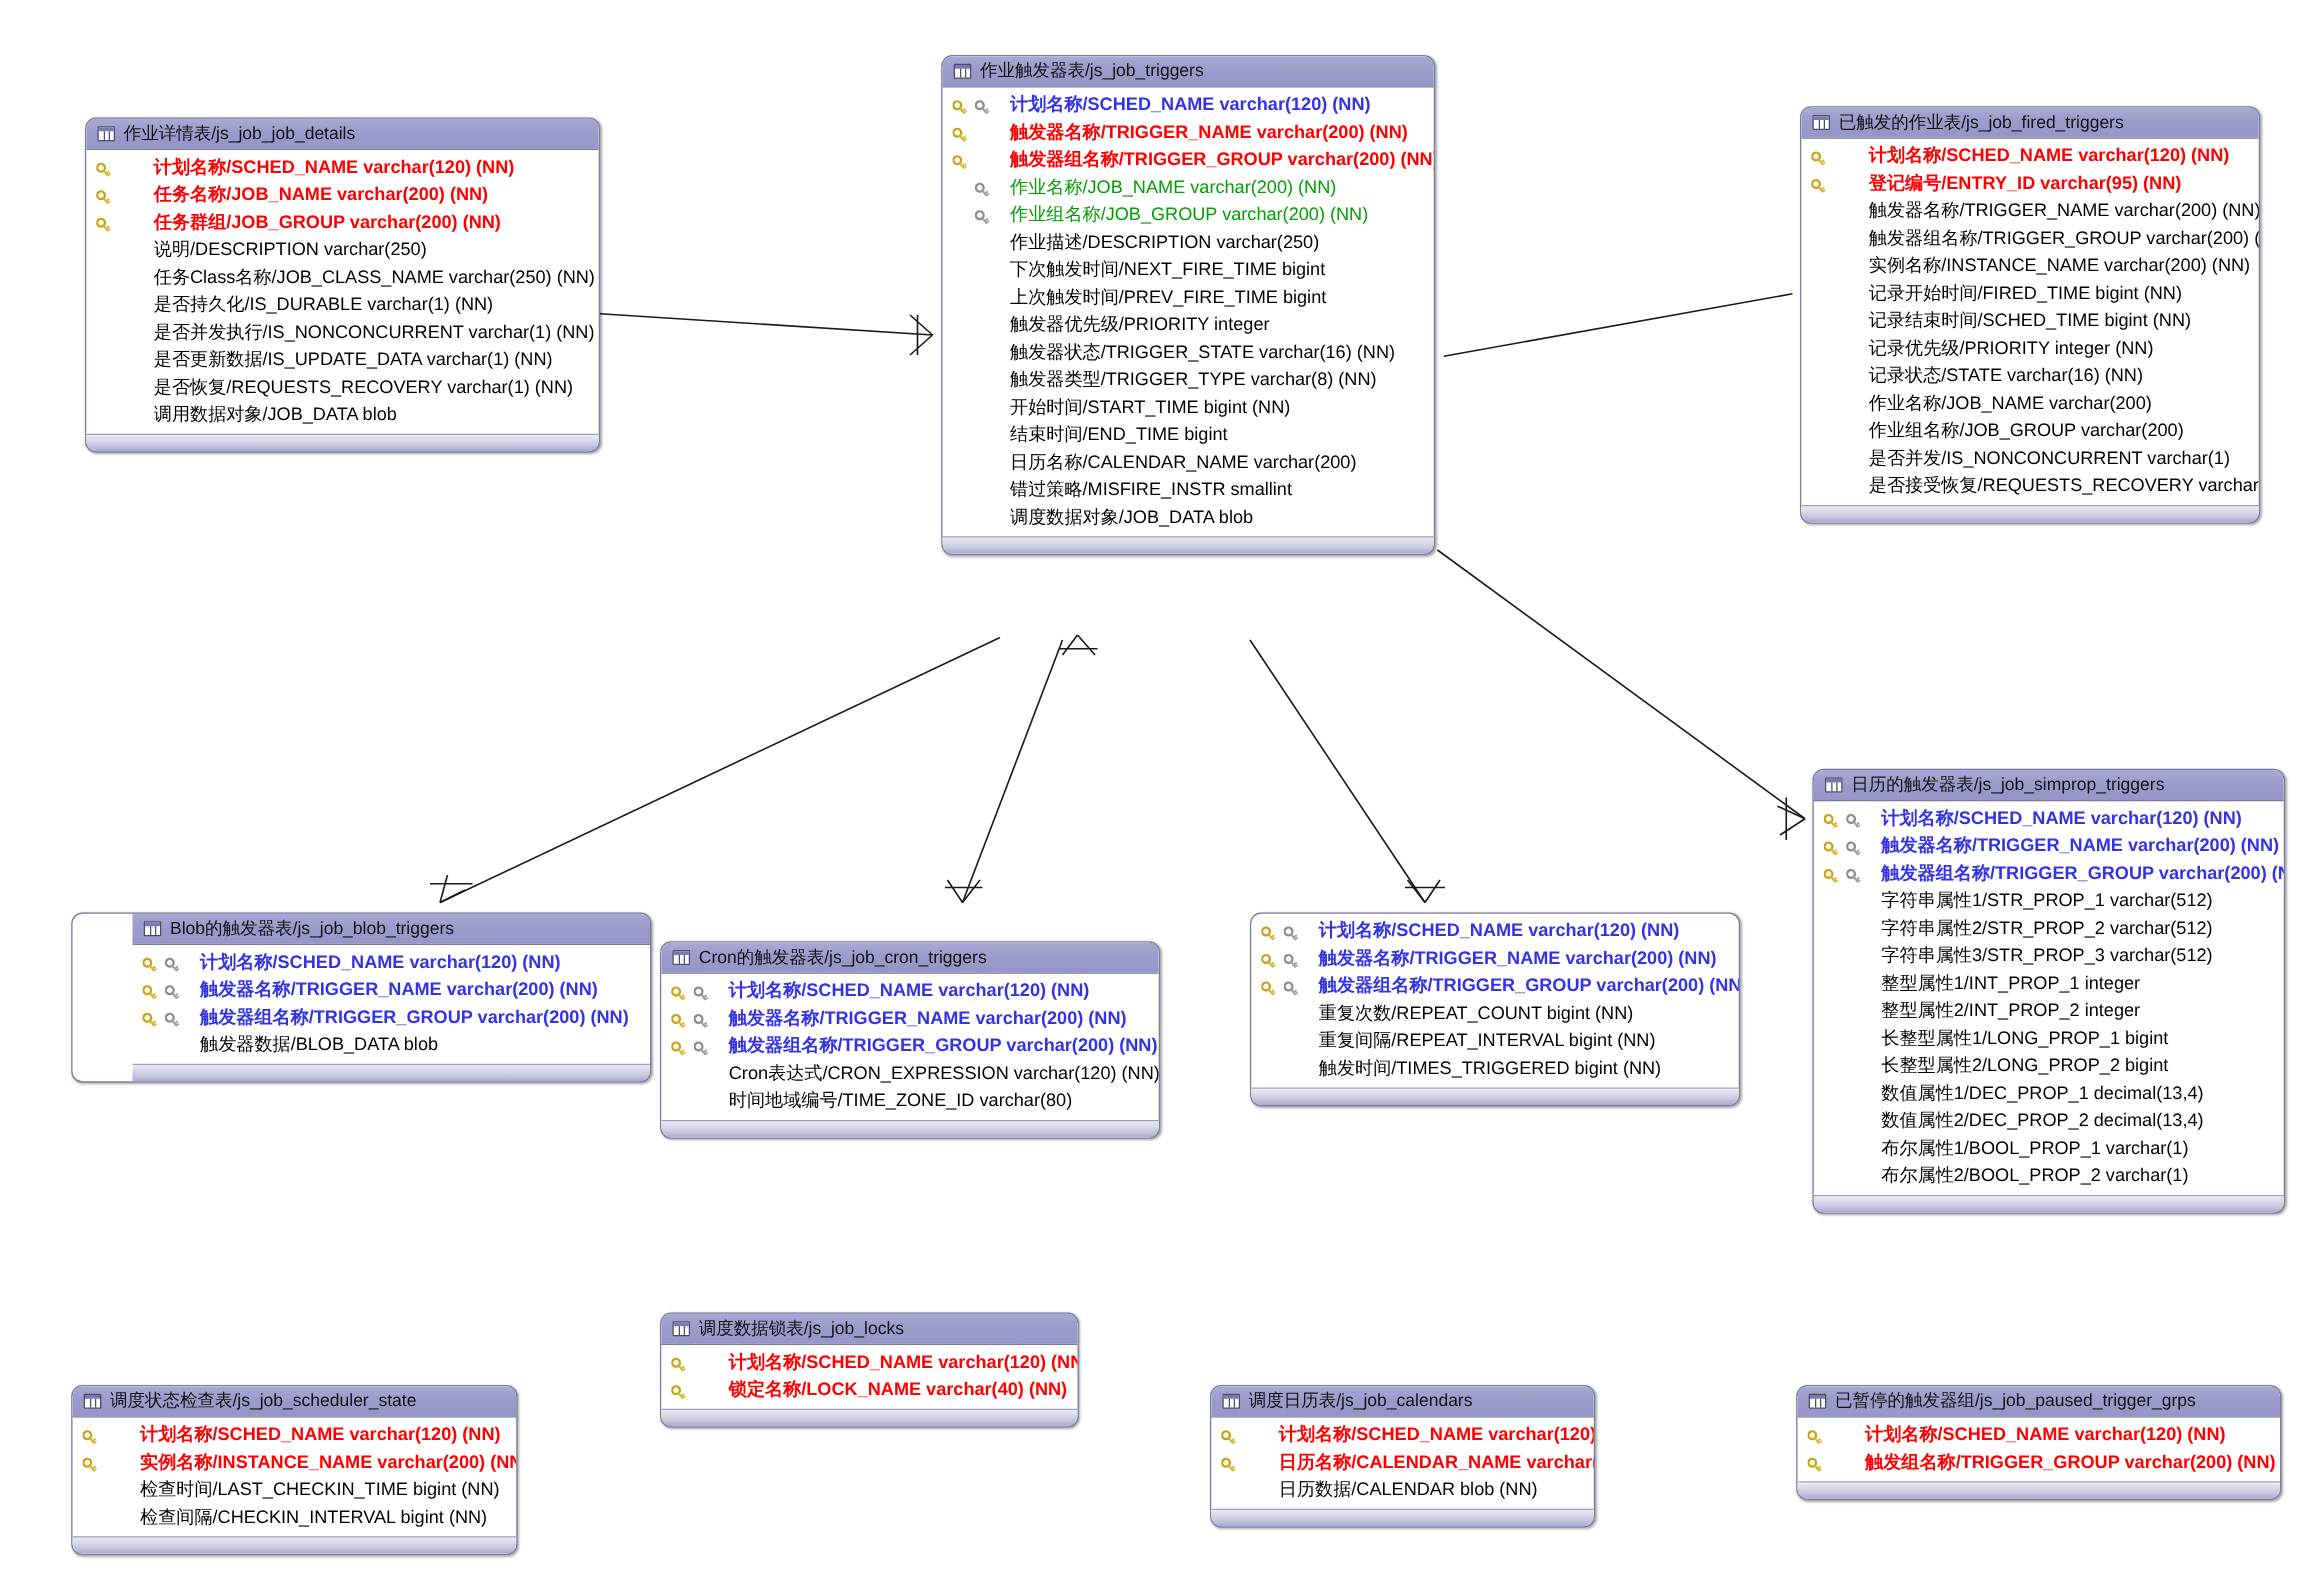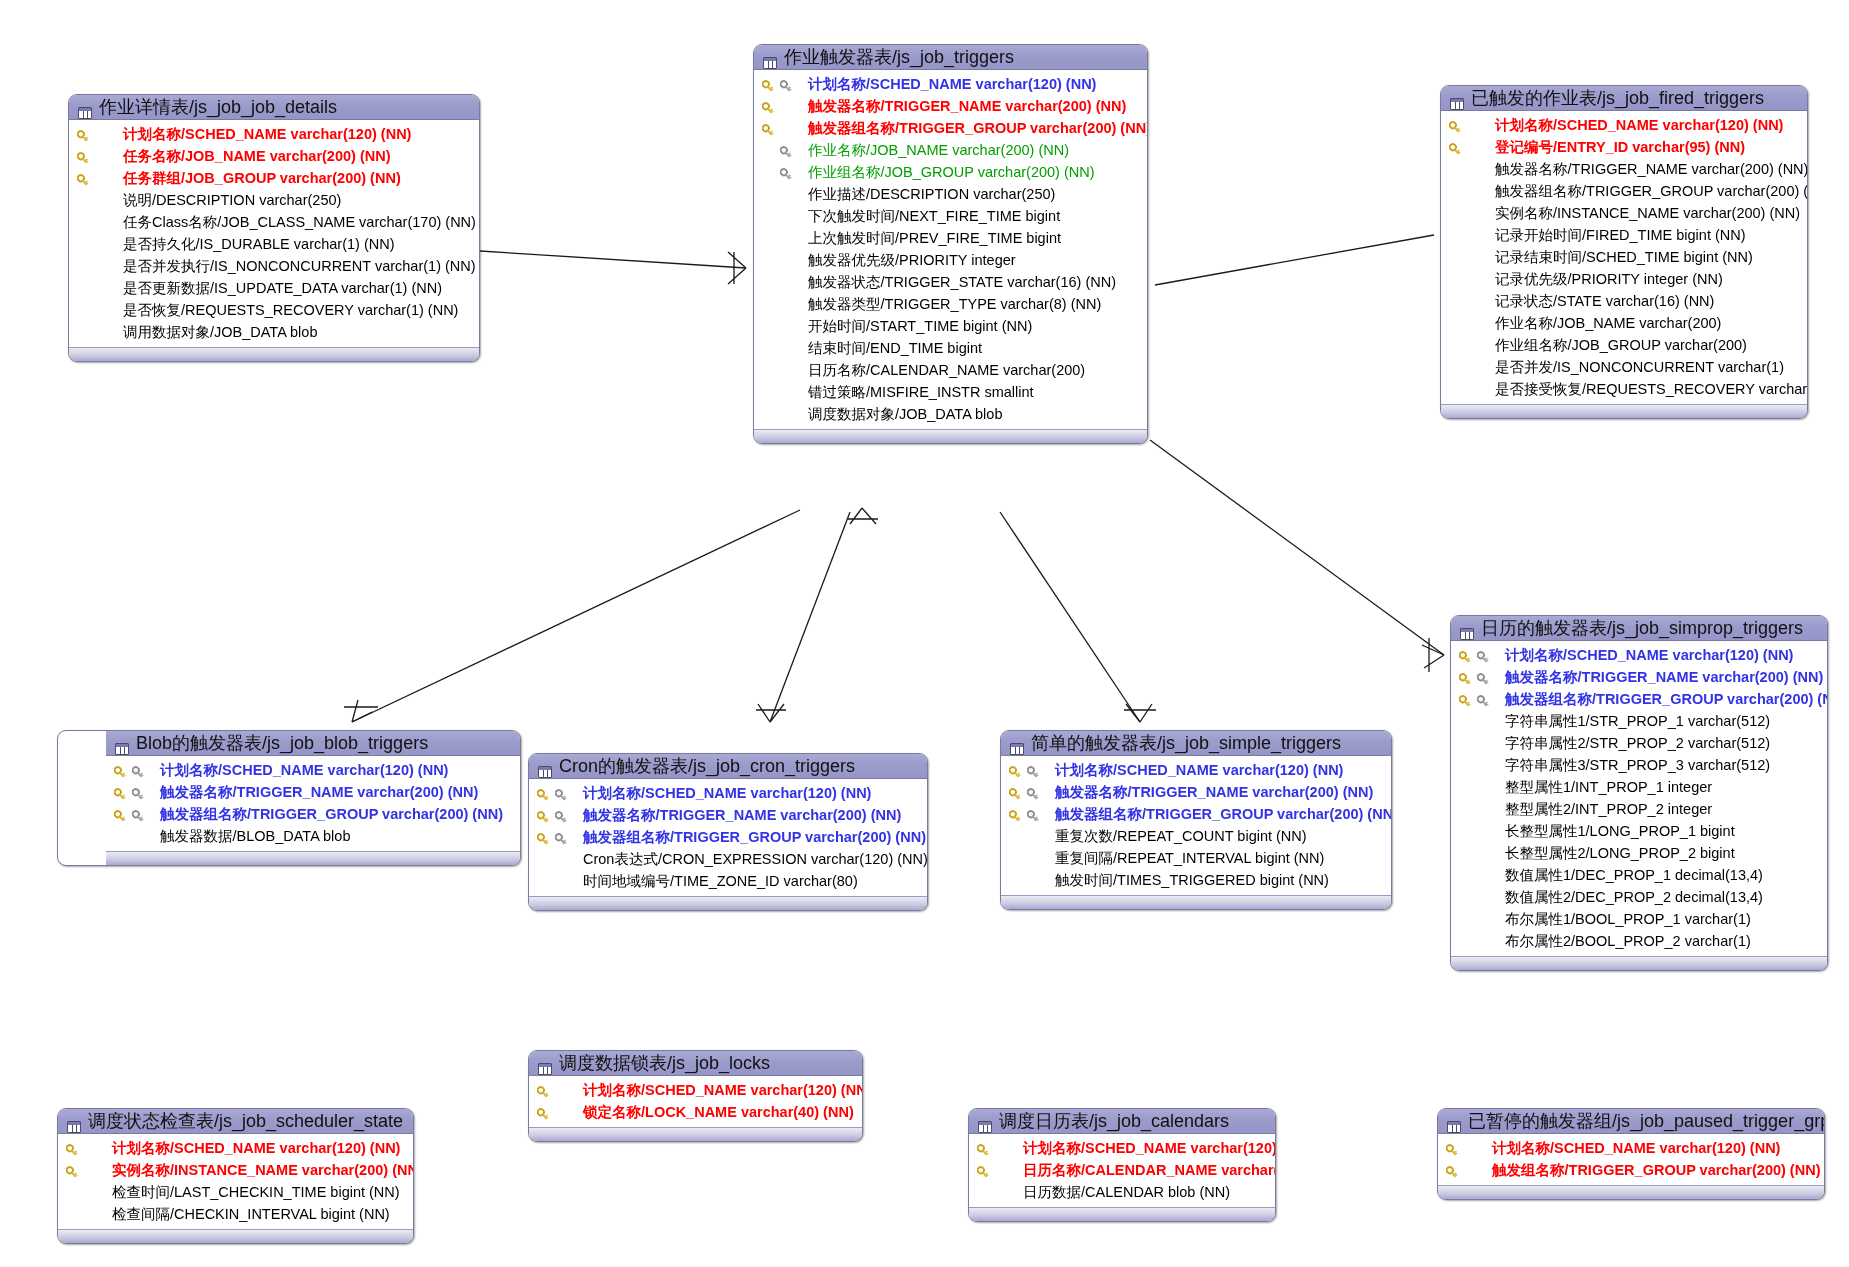--- a/index.html
+++ b/index.html
@@ -19,23 +19,23 @@
     border:1px solid #7a7a9e;
     border-radius:9px 9px 9px 9px;
     box-shadow:1px 1px 2px rgba(0,0,0,.35);
     box-sizing:border-box;
     overflow:hidden;
   }
   .entity .hdr{
     background:linear-gradient(to bottom,#a9a9d4 0%,#9a9acb 50%,#9595c8 100%);
     border-bottom:1px solid #7a7a9e;
     height:24px;
-    display:flex;align-items:flex-end;gap:7px;
+    display:flex;align-items:center;gap:7px;
     padding:0 9px;
-    font-size:18px;color:#111;
+    font-size:14px;color:#111;
     white-space:nowrap;
   }
   .entity .ftr{
     background:linear-gradient(to bottom,#ececf3 0%,#c9c9e0 60%,#a9a9d4 100%);
     border-top:1px solid #9a9ac4;
     height:13px;
   }
   .tbl-icon{
     width:14px;height:12px;flex:0 0 14px;
     background:#ffffff;
@@ -157,21 +157,21 @@
               <span class="spacer"></span>
               <span class="spacer"></span>
             </span>
             <span class="kv c-black">说明/DESCRIPTION varchar(250)</span>
           </div>
           <div class="row">
             <span class="keys">
               <span class="spacer"></span>
               <span class="spacer"></span>
             </span>
-            <span class="kv c-black">任务Class名称/JOB_CLASS_NAME varchar(170) (NN)</span>
+            <span class="kv c-black">任务Class名称/JOB_CLASS_NAME varchar(250) (NN)</span>
           </div>
           <div class="row">
             <span class="keys">
               <span class="spacer"></span>
               <span class="spacer"></span>
             </span>
             <span class="kv c-black">是否持久化/IS_DURABLE varchar(1) (NN)</span>
           </div>
           <div class="row">
             <span class="keys">
@@ -815,24 +815,20 @@
             <span class="keys">
               <span class="spacer"></span>
               <span class="spacer"></span>
             </span>
             <span class="kv c-black">时间地域编号/TIME_ZONE_ID varchar(80)</span>
           </div>
         </div>
         <div class="ftr"></div>
       </div>
       <div class="entity" style="left: 1000px; top: 730px; width: 392px;">
-        <div class="hdr">
-          <span class="tbl-icon"></span>
-          <span>简单的触发器表/js_job_simple_triggers</span>
-        </div>
         <div class="rows">
           <div class="row">
             <span class="keys">
               <svg class="key" viewBox="0 0 16 16">
                 <g transform="rotate(-40 8 8)">
                   <circle cx="5.2" cy="5.2" r="3.3" fill="none" stroke="#c8a21a" stroke-width="2"></circle>
                   <circle cx="5.2" cy="5.2" r="1.1" fill="#fff8d8"></circle>
                   <rect x="4.4" y="7.6" width="1.8" height="7.0" fill="#d9b42c"></rect>
                   <rect x="6.0" y="11.2" width="2.6" height="1.6" fill="#d9b42c"></rect>
                   <rect x="6.0" y="13.4" width="2.0" height="1.4" fill="#d9b42c"></rect>

